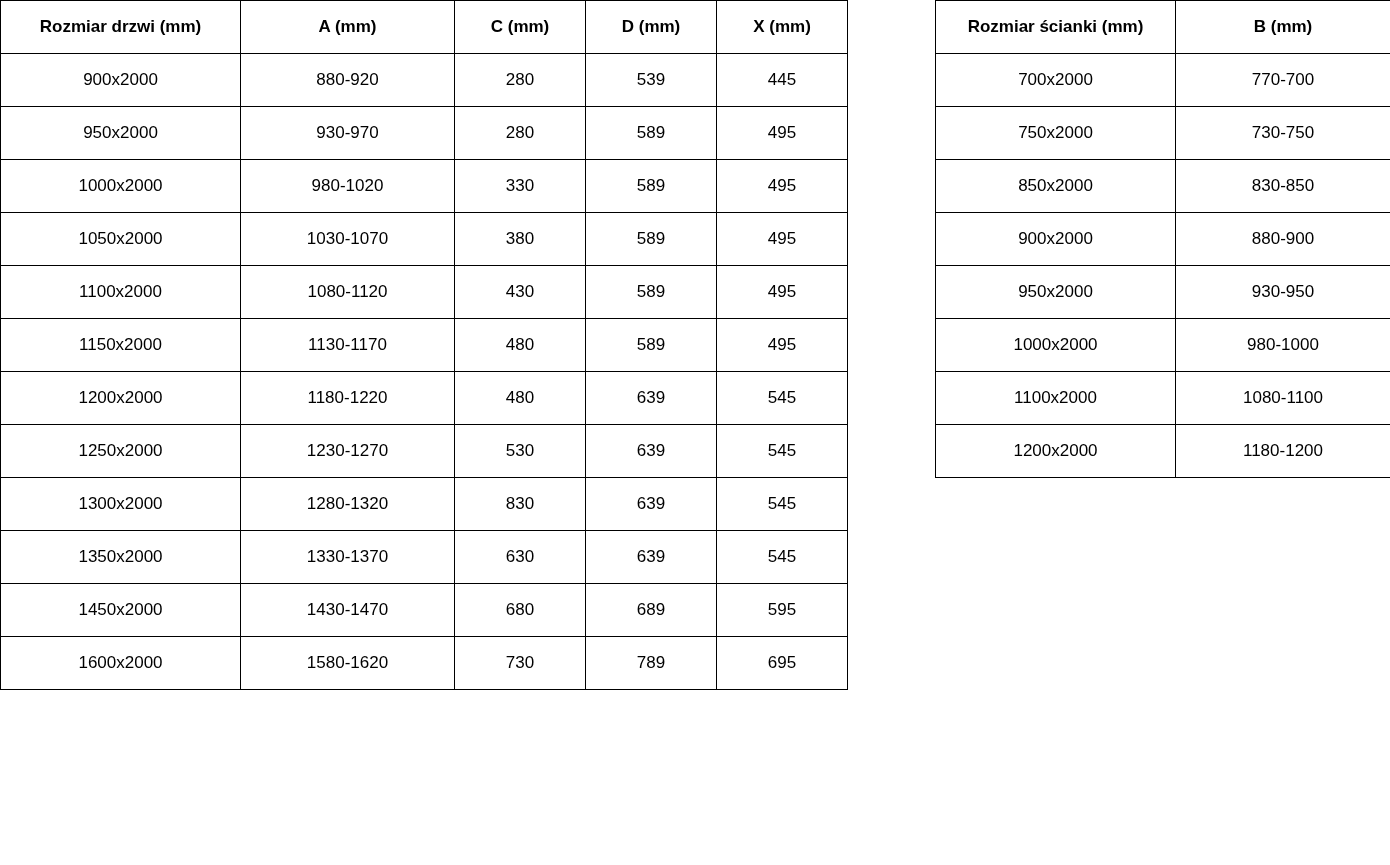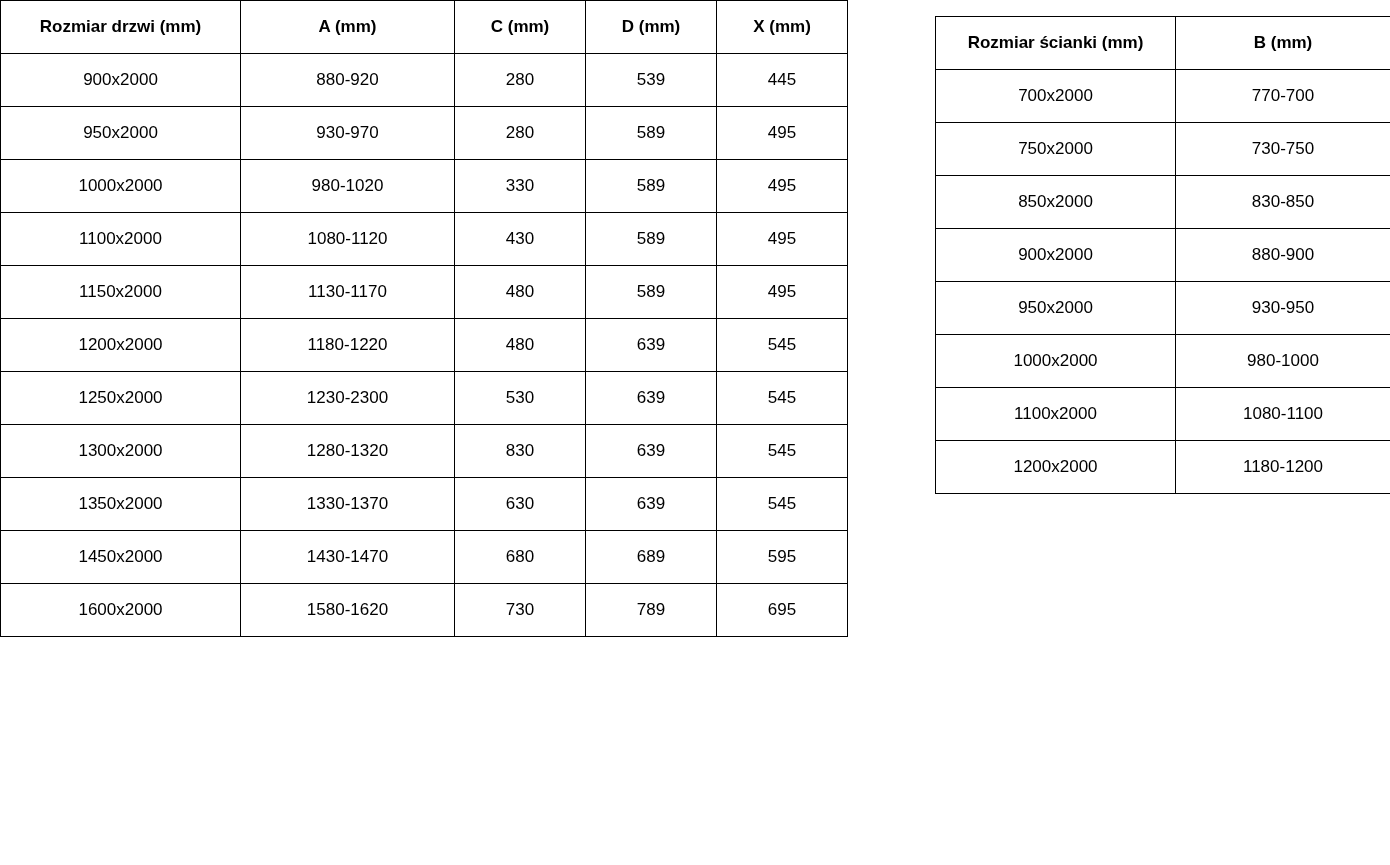--- a/index.html
+++ b/index.html
@@ -49,21 +49,21 @@
   #doors-table col.c0 { width: 240px; }
   #doors-table col.c1 { width: 214px; }
   #doors-table col.c2 { width: 131px; }
   #doors-table col.c3 { width: 131px; }
   #doors-table col.c4 { width: 131px; }
 
   
   #wall-table {
     position: absolute;
     left: 935px;
-    top: 16px;
+    top: 0px;
     width: 455px;
   }
   #wall-table col.w0 { width: 240px; }
   #wall-table col.w1 { width: 215px; }
 </style>
 </head>
 <body>
 
 <div class="page">
 
@@ -100,20 +100,27 @@
         <td>495</td>
       </tr>
       <tr>
         <td>1000x2000</td>
         <td>980-1020</td>
         <td>330</td>
         <td>589</td>
         <td>495</td>
       </tr>
       <tr>
+        <td>1050x2000</td>
+        <td>1030-1070</td>
+        <td>380</td>
+        <td>589</td>
+        <td>495</td>
+      </tr>
+      <tr>
         <td>1100x2000</td>
         <td>1080-1120</td>
         <td>430</td>
         <td>589</td>
         <td>495</td>
       </tr>
       <tr>
         <td>1150x2000</td>
         <td>1130-1170</td>
         <td>480</td>
@@ -122,21 +129,21 @@
       </tr>
       <tr>
         <td>1200x2000</td>
         <td>1180-1220</td>
         <td>480</td>
         <td>639</td>
         <td>545</td>
       </tr>
       <tr>
         <td>1250x2000</td>
-        <td>1230-2300</td>
+        <td>1230-1270</td>
         <td>530</td>
         <td>639</td>
         <td>545</td>
       </tr>
       <tr>
         <td>1300x2000</td>
         <td>1280-1320</td>
         <td>830</td>
         <td>639</td>
         <td>545</td>

